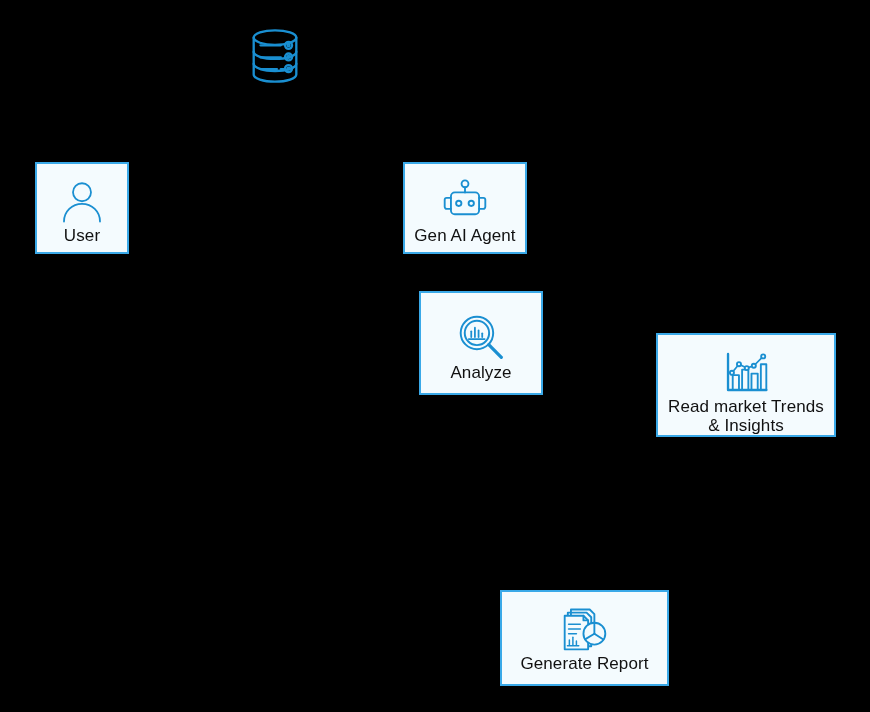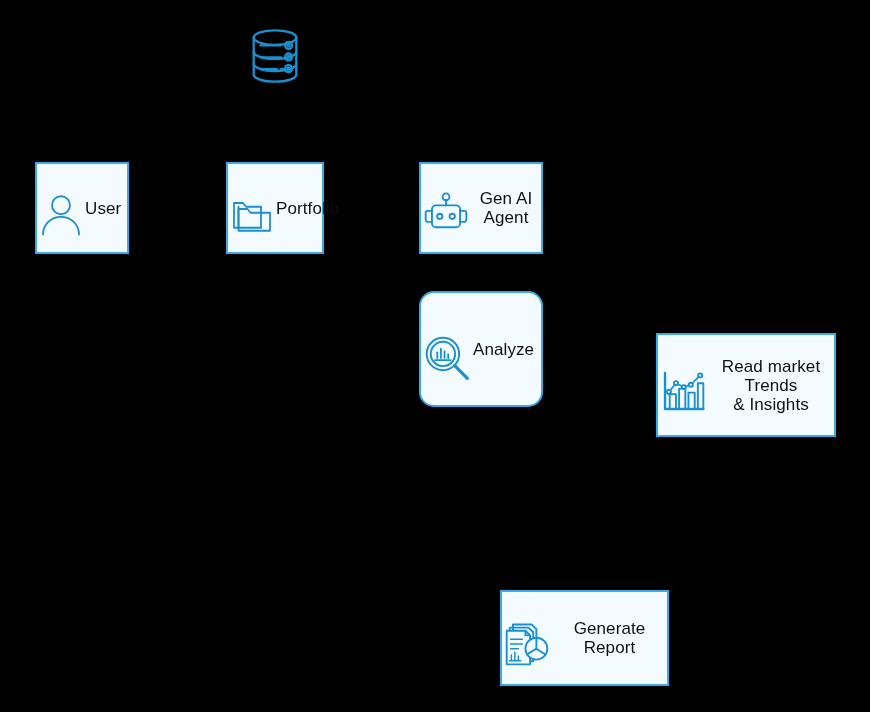--- a/index.html
+++ b/index.html
@@ -15,20 +15,21 @@
     background: #000000;
     overflow: hidden;
     font-family: "Liberation Sans", "DejaVu Sans", sans-serif;
   }
   .node {
     position: absolute;
     box-sizing: border-box;
     background: #f4fbfe;
     border: 2px solid #3aa9e8;
     display: flex;
+    flex-direction: column;
     align-items: center;
     justify-content: flex-start;
   }
   .node-icon {
     display: flex;
     align-items: center;
     justify-content: center;
     line-height: 0;
   }
   .node-label {
@@ -69,45 +70,35 @@
     </div>
     <div class="node" style="left: 35px; top: 162px; width: 94px; height: 92px;">
       <div class="node-icon" style="margin-top: 14px;">
         <svg width="48" height="48" viewBox="0 0 64 64" fill="none" stroke="#1a8fd1" stroke-width="2.4" stroke-linecap="round" stroke-linejoin="round">
           <circle cx="32" cy="19" r="12"></circle>
           <path d="M8 58 C8 44.5 18.7 34.5 32 34.5 C45.3 34.5 56 44.5 56 58"></path>
         </svg>
       </div>
       <div class="node-label">User</div>
     </div>
-    <div class="node" style="left: 226px; top: 162px; width: 98px; height: 92px;">
-      <div class="node-icon" style="margin-top: 14px;">
-        <svg width="48" height="48" viewBox="0 0 64 64" fill="none" stroke="#1a8fd1" stroke-width="2.4" stroke-linecap="round" stroke-linejoin="round">
-          <path d="M8 16 H20 L24 21 H44 V49 H8 Z"></path>
-          <path d="M14 21 V49"></path>
-          <path d="M14 24 H26 L30 29 H56 V53 H14 Z"></path>
-        </svg>
-      </div>
-      <div class="node-label">Portfolio</div>
-    </div>
-    <div class="node" style="left: 419px; top: 162px; width: 124px; height: 92px;">
+    <div class="node" style="left: 403px; top: 162px; width: 124px; height: 92px;">
       <div class="node-icon" style="margin-top: 12px;">
         <svg width="50" height="50" viewBox="0 0 64 64" fill="none" stroke="#1a8fd1" stroke-width="2.4" stroke-linecap="round" stroke-linejoin="round">
           <circle cx="32" cy="10" r="4.4"></circle>
           <path d="M32 14.4 V21"></path>
           <rect x="14" y="21" width="36" height="28" rx="5"></rect>
           <circle cx="24" cy="35" r="3.4"></circle>
           <circle cx="40" cy="35" r="3.4"></circle>
           <path d="M14 28 H8.5 A2.5 2.5 0 0 0 6 30.5 V39.5 A2.5 2.5 0 0 0 8.5 42 H14"></path>
           <path d="M50 28 H55.5 A2.5 2.5 0 0 1 58 30.5 V39.5 A2.5 2.5 0 0 1 55.5 42 H50"></path>
         </svg>
       </div>
       <div class="node-label">Gen AI Agent</div>
     </div>
-    <div class="node" style="left: 419px; top: 291px; width: 124px; height: 116px; border-radius: 15px;">
+    <div class="node" style="left: 419px; top: 291px; width: 124px; height: 104px;">
       <div class="node-icon" style="margin-top: 18px;">
         <svg width="52" height="52" viewBox="0 0 64 64" fill="none" stroke="#1a8fd1" stroke-width="2.4" stroke-linecap="round" stroke-linejoin="round">
           <circle cx="27" cy="27" r="20"></circle>
           <circle cx="27" cy="27" r="15"></circle>
           <path d="M41.5 41.5 L57 57" stroke-width="4"></path>
           <g stroke-width="2.2">
             <path d="M20 32 V25"></path>
             <path d="M24.5 32 V20.5"></path>
             <path d="M29 32 V24"></path>
             <path d="M33.5 32 V27.5"></path>

